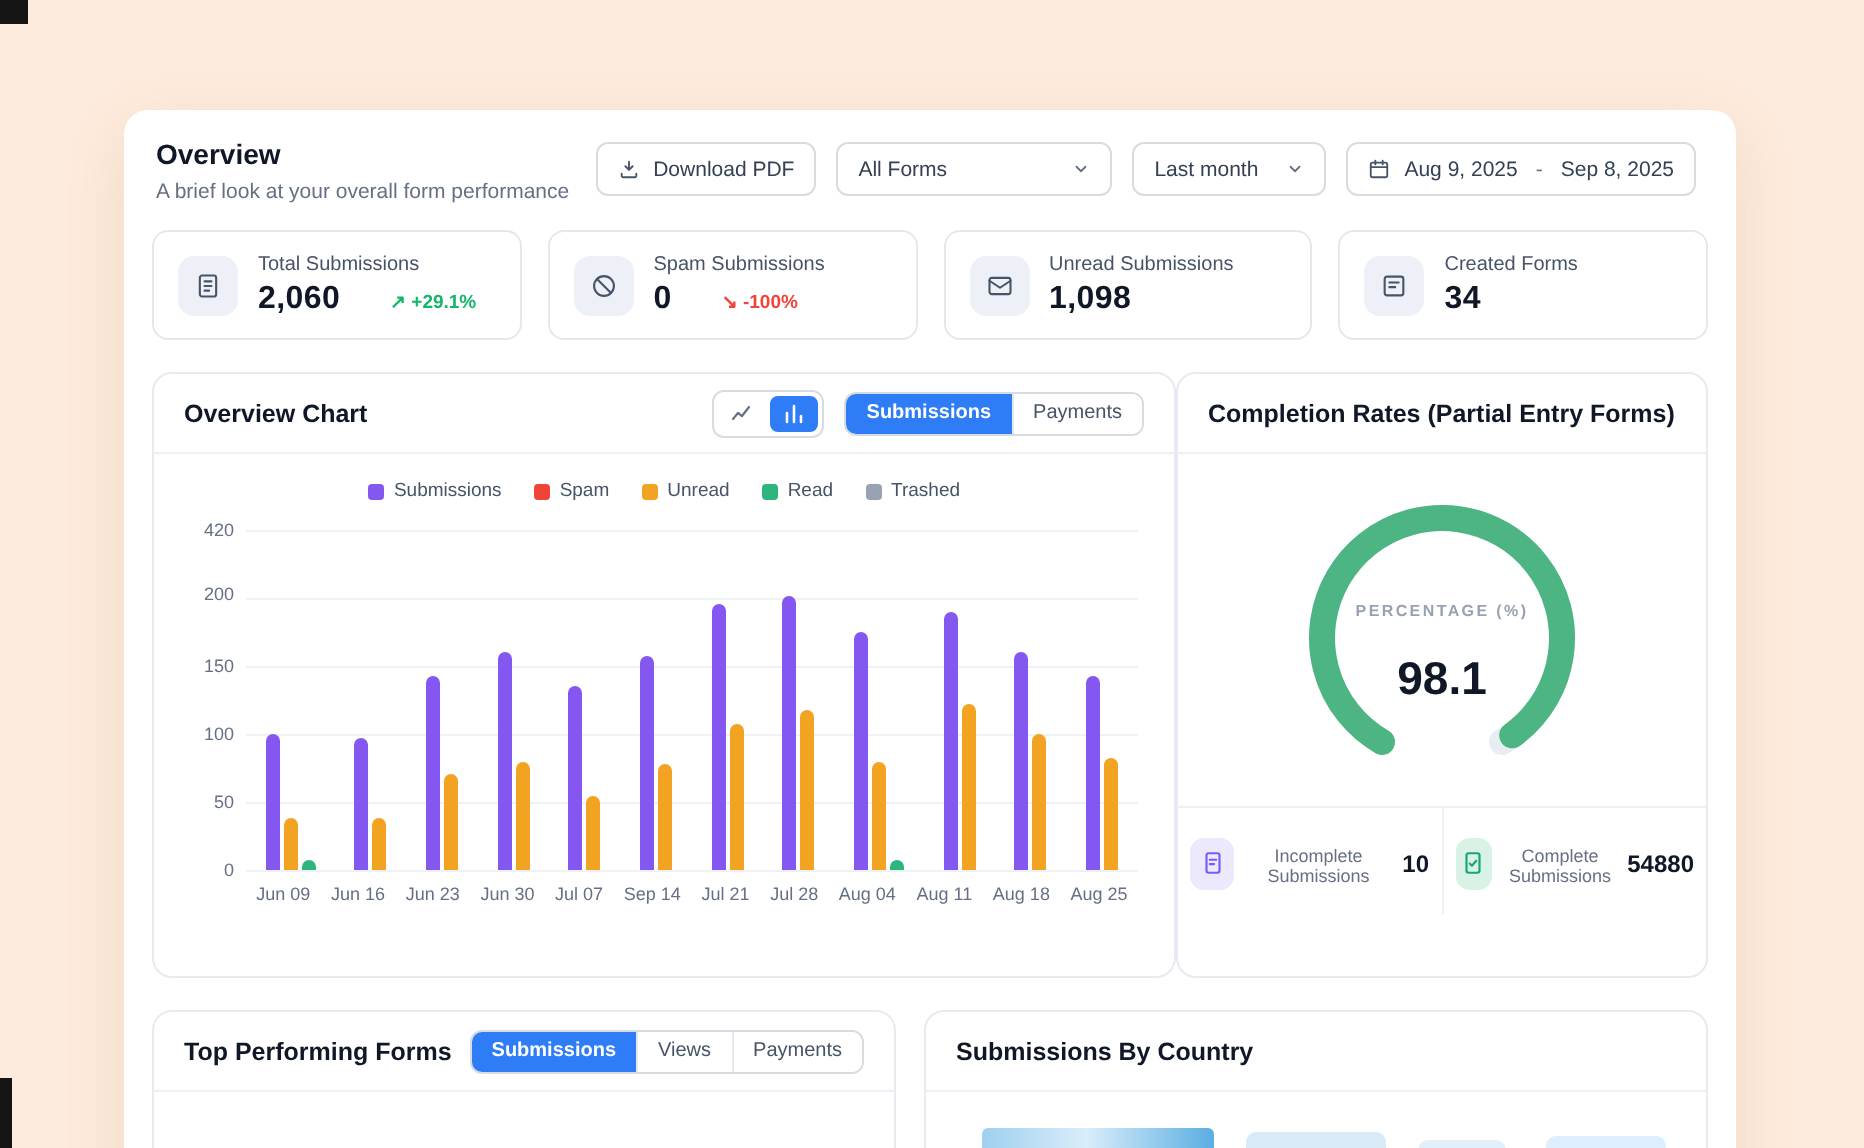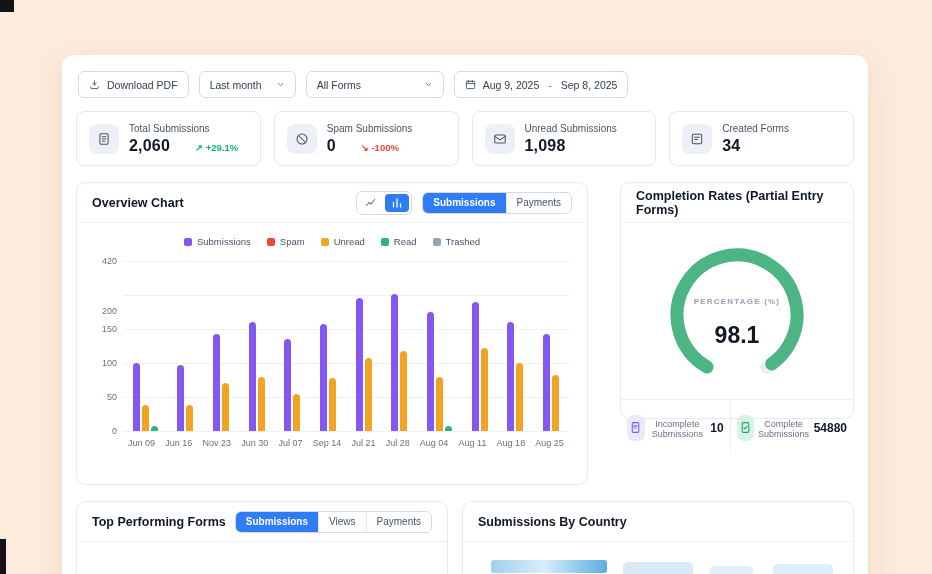--- a/index.html
+++ b/index.html
@@ -39,23 +39,23 @@
   .stat-delta { font-size:9.5px; font-weight:700; margin-left:7px; }
   .stat-delta.up { color:#12b76a; }
   .stat-delta.down { color:#f04438; }
 
   
   .card { border:1px solid #e7eaf0; border-radius:10px; background:#fff; }
   .card-head { display:flex; justify-content:space-between; align-items:center; padding:0 15px; height:40px;
                border-bottom:1px solid #eef0f4; }
   .card-title { font-size:12.5px; font-weight:700; }
 
-  .charts-row { display:flex; gap:32px; margin-top:16px; }
+  .charts-row { display:flex; gap:0; margin-top:16px; }
   .chart-card { width:512px; height:303px; }
-  .completion-card { flex:1; height:237px; }
+  .completion-card { flex:1; height:303px; }
 
   .chart-ctrls { display:flex; align-items:center; gap:10px; }
   .icon-toggle { display:flex; border:1px solid #d7dbe2; border-radius:6px; padding:2px; gap:2px; background:#fff; }
   .icon-toggle button { width:24px; height:18px; border:none; background:transparent; border-radius:4px;
                         display:grid; place-items:center; color:#667085; cursor:pointer; }
   .icon-toggle button.active { background:#2e7cf6; color:#fff; }
   .segmented { display:flex; border:1px solid #d7dbe2; border-radius:6px; overflow:hidden; height:22px; background:#fff; }
   .segmented .seg { border:none; background:#fff; padding:0 10px; font-size:10px; color:#475467; cursor:pointer;
                     border-left:1px solid #e4e7ec; display:flex; align-items:center; }
   .segmented .seg:first-child { border-left:none; }
@@ -104,40 +104,44 @@
 </style>
 </head>
 <body>
 
 <div class="artifact artifact-tl"></div>
 <div class="artifact artifact-bl"></div>
 
 <div class="panel">
 
   <div class="panel-head">
+    <div>
+      <div class="page-title">Overview</div>
+      <div class="page-sub">A brief look at your overall form performance</div>
+    </div>
     <div class="controls">
       <button class="ctrl">
         <span class="ic">
           <svg width="11" height="11" viewBox="0 0 24 24" fill="none" stroke="currentColor" stroke-width="2" stroke-linecap="round" stroke-linejoin="round">
               <path d="M12 4v9m0 0l-4-4m4 4l4-4"></path>
               <path d="M4 17v2a2 2 0 0 0 2 2h12a2 2 0 0 0 2-2v-2"></path>
             </svg>
         </span>
         <span>Download PDF</span>
       </button>
-      <div class="ctrl ctrl-period">
-        <span>Last month</span>
+      <div class="ctrl ctrl-forms">
+        <span>All Forms</span>
         <span class="chev">
           <svg width="9" height="9" viewBox="0 0 24 24" fill="none" stroke="currentColor" stroke-width="2.4" stroke-linecap="round" stroke-linejoin="round">
               <path d="M6 9l6 6 6-6"></path>
             </svg>
         </span>
       </div>
-      <div class="ctrl ctrl-forms">
-        <span>All Forms</span>
+      <div class="ctrl ctrl-period">
+        <span>Last month</span>
         <span class="chev">
           <svg width="9" height="9" viewBox="0 0 24 24" fill="none" stroke="currentColor" stroke-width="2.4" stroke-linecap="round" stroke-linejoin="round">
               <path d="M6 9l6 6 6-6"></path>
             </svg>
         </span>
       </div>
       <div class="ctrl">
         <span class="ic">
           <svg width="11" height="11" viewBox="0 0 24 24" fill="none" stroke="currentColor" stroke-width="2" stroke-linecap="round">
               <rect x="3" y="5" width="18" height="16" rx="2"></rect>
@@ -257,21 +261,21 @@
             <span class="legend-swatch" style="background:#98a2b3"></span>
             <span>Trashed</span>
           </span>
         </div>
       <div class="plot">
         <div id="yticks">
             <div class="ytick" style="top: 174px;">0</div>
             <div class="ytick" style="top: 140px;">50</div>
             <div class="ytick" style="top: 106px;">100</div>
             <div class="ytick" style="top: 72px;">150</div>
-            <div class="ytick" style="top: 54px;">200</div>
+            <div class="ytick" style="top: 36px;">200</div>
             <div class="ytick" style="top: 4px;">420</div>
           </div>
         <div class="plot-area" id="plot-area">
             <div class="gridline" style="top: 170px;"></div>
             <div class="gridline" style="top: 136px;"></div>
             <div class="gridline" style="top: 102px;"></div>
             <div class="gridline" style="top: 68px;"></div>
             <div class="gridline" style="top: 34px;"></div>
             <div class="gridline" style="top: 0px;"></div>
             <div class="clusters">
@@ -323,21 +327,21 @@
               </div>
               <div class="cluster">
                 <div class="bar" style="height: 97.24px; background: rgb(132, 87, 240);"></div>
                 <div class="bar" style="height: 55.76px; background: rgb(242, 163, 33);"></div>
               </div>
             </div>
           </div>
         <div class="xlabels" id="xlabels">
             <span class="xlabel">Jun 09</span>
             <span class="xlabel">Jun 16</span>
-            <span class="xlabel">Nov 23</span>
+            <span class="xlabel">Jun 23</span>
             <span class="xlabel">Jun 30</span>
             <span class="xlabel">Jul 07</span>
             <span class="xlabel">Sep 14</span>
             <span class="xlabel">Jul 21</span>
             <span class="xlabel">Jul 28</span>
             <span class="xlabel">Aug 04</span>
             <span class="xlabel">Aug 11</span>
             <span class="xlabel">Aug 18</span>
             <span class="xlabel">Aug 25</span>
           </div>

